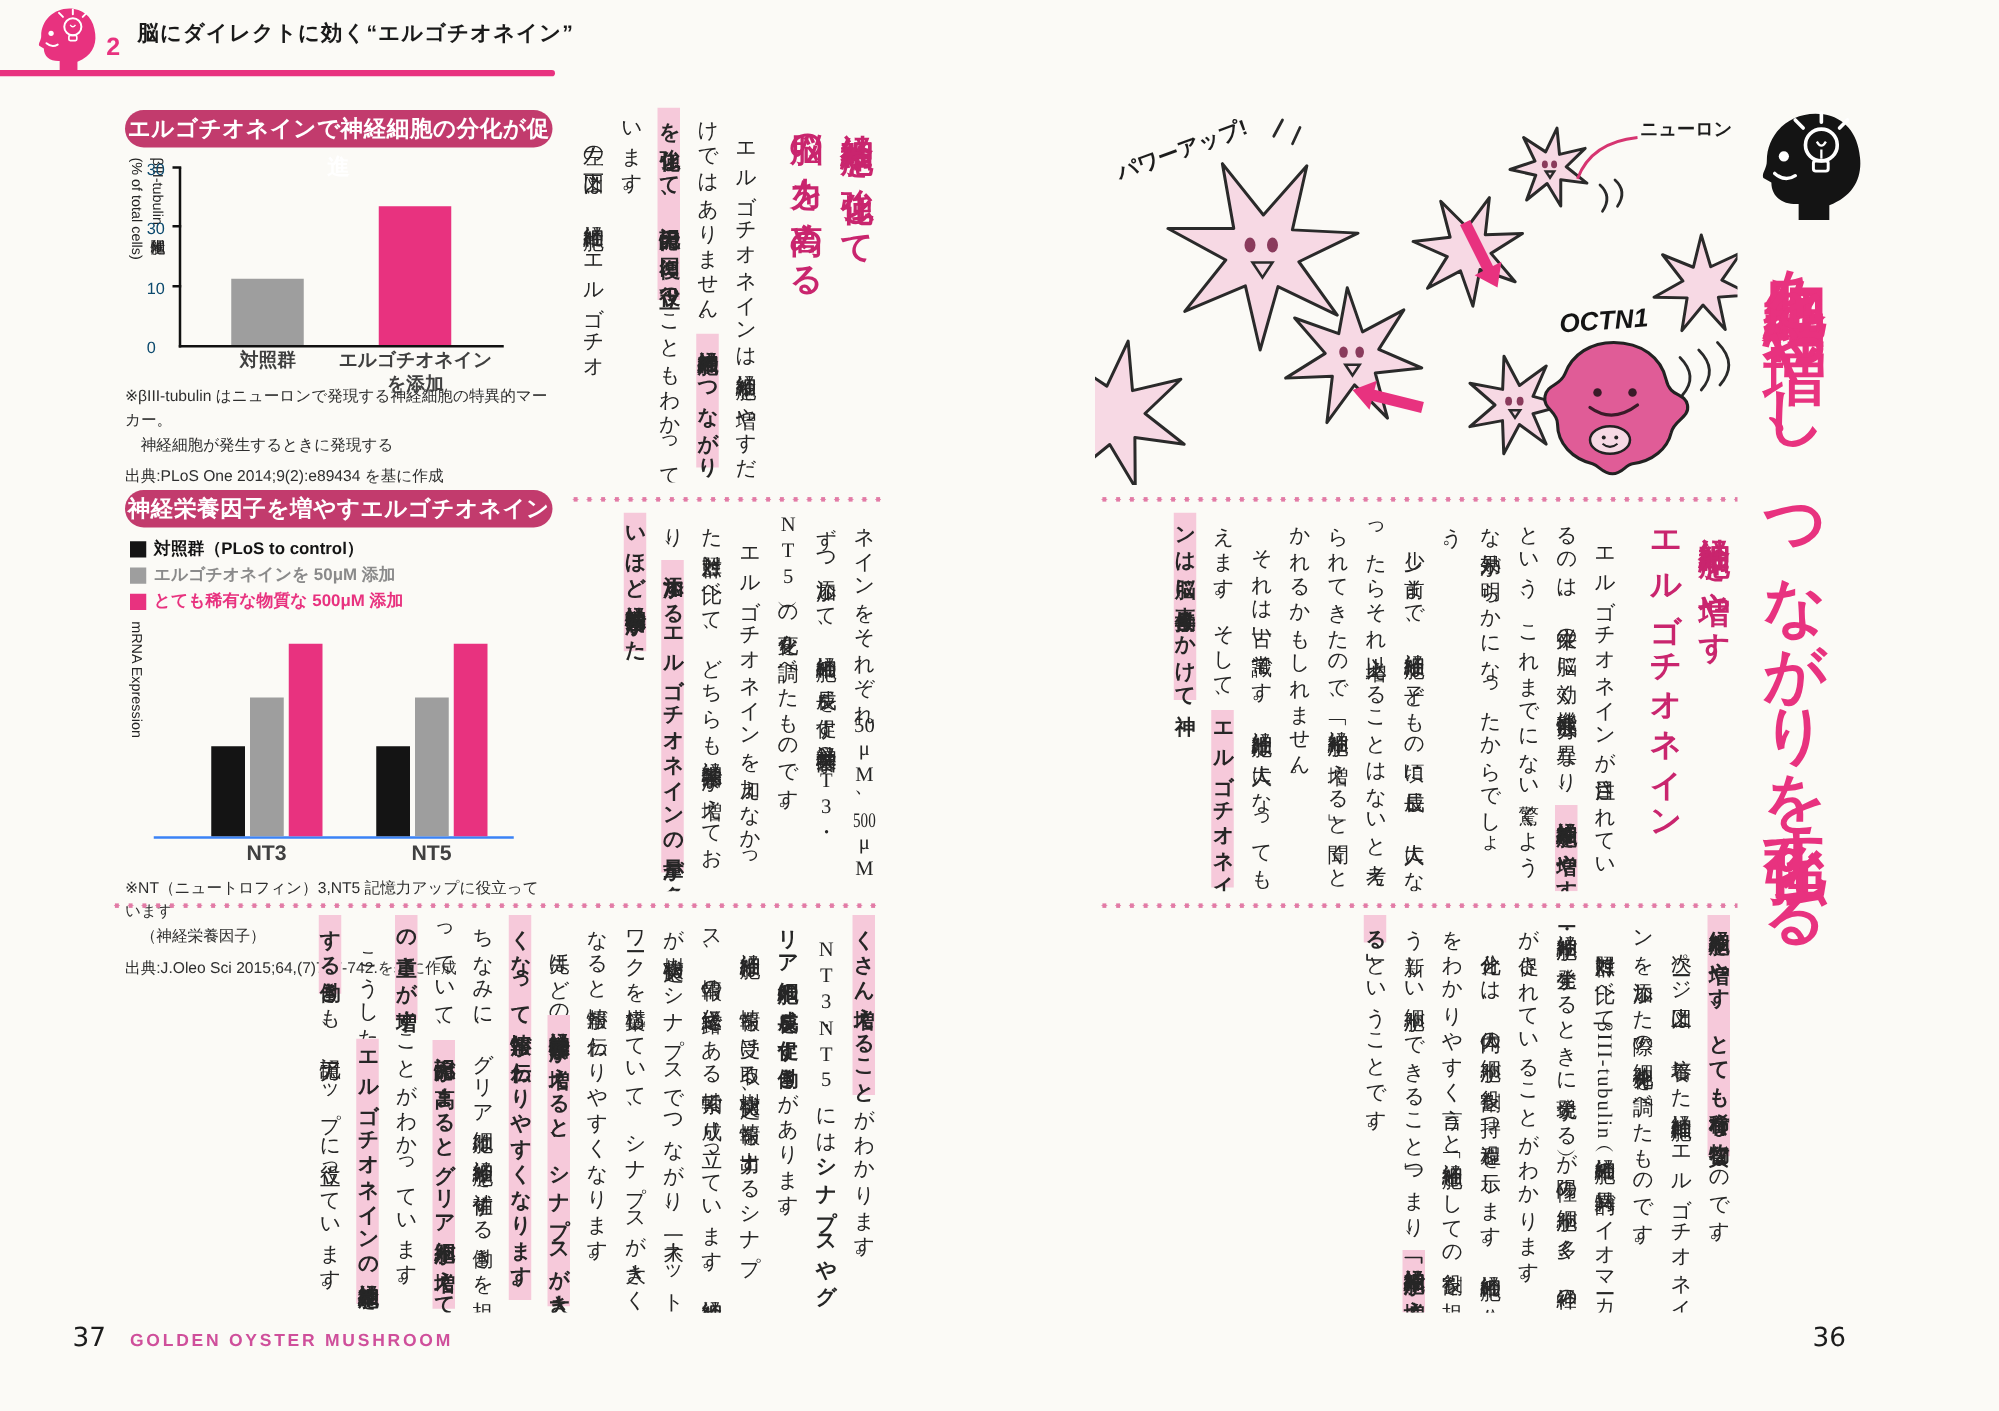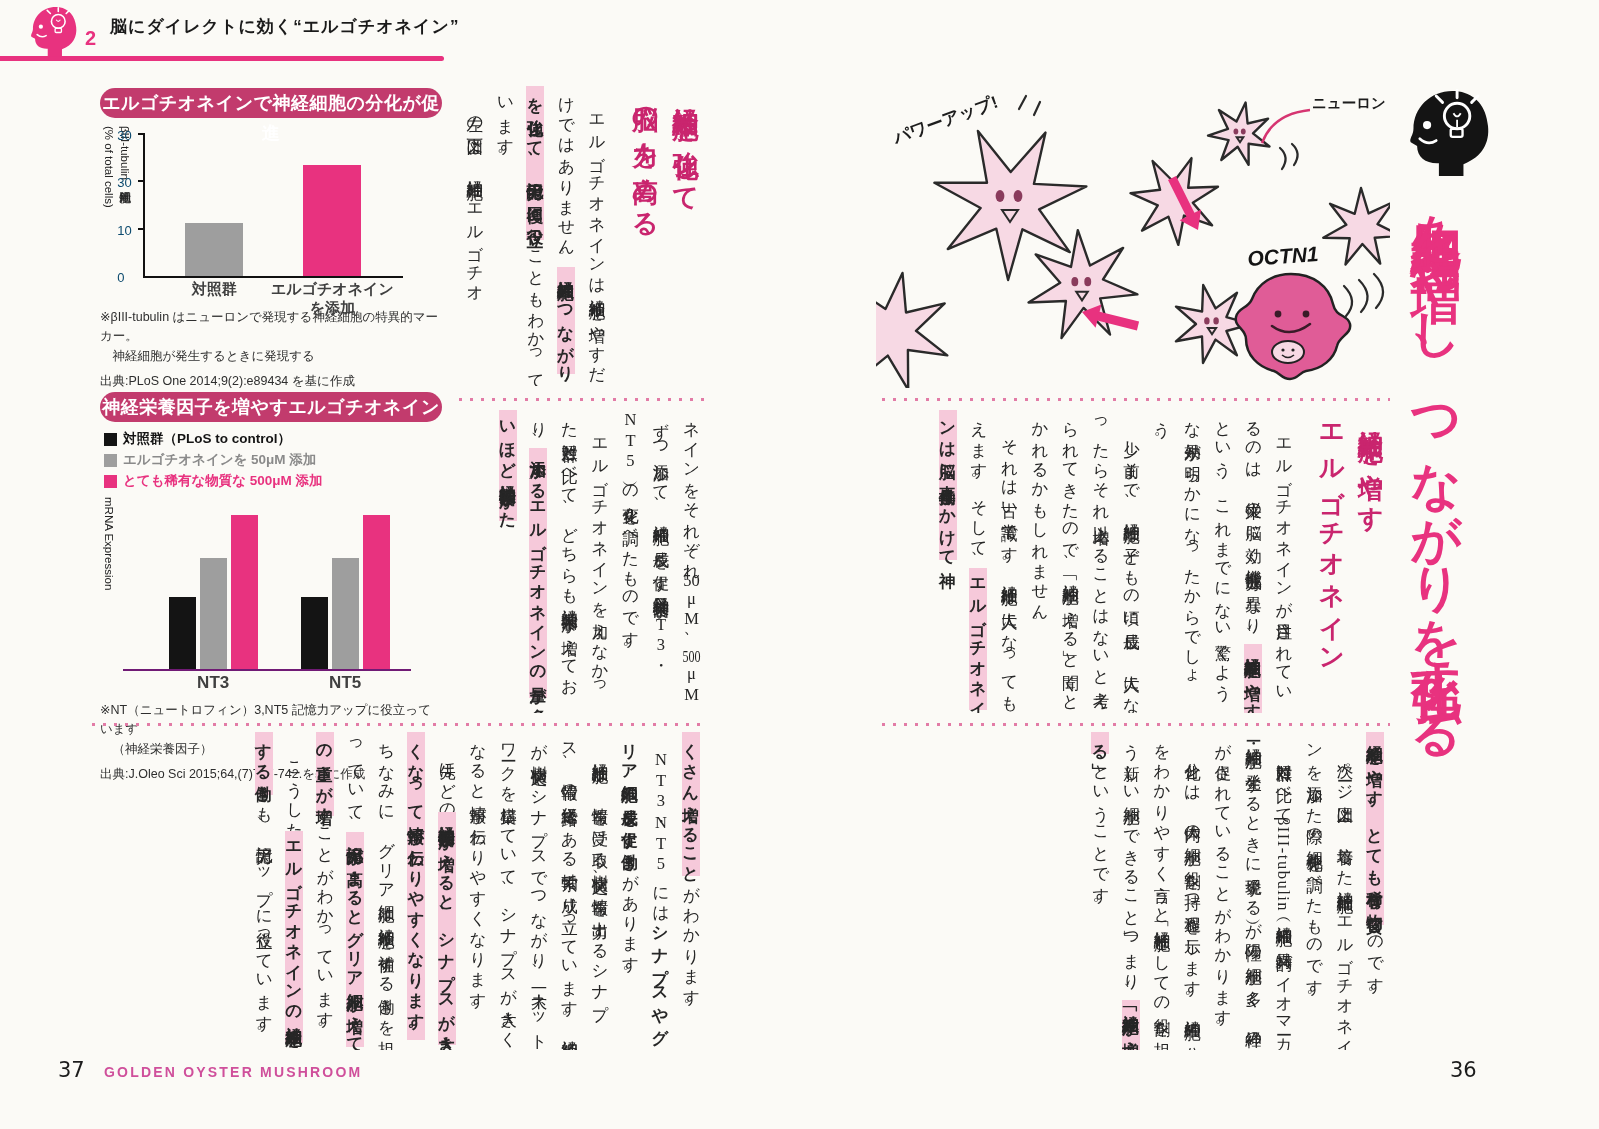--- a/index.html
+++ b/index.html
@@ -21,21 +21,21 @@
   #panel1{top:88px;}
   #panel2{top:392px;}
   .badge{height:30px;line-height:30px;background:#c23b6d;color:#fff;text-align:center;
     border-radius:17px;font-size:18px;font-weight:bold;letter-spacing:0.5px;
     font-family:"Liberation Sans","DejaVu Sans",sans-serif;}
   .c-area{display:flex;margin-top:8px;}
   .ylab{writing-mode:vertical-rl;text-orientation:mixed;font-size:11.5px;line-height:1.45;
     white-space:pre-line;color:#222;font-family:"Liberation Sans","DejaVu Sans",sans-serif;}
   #c1plot{position:relative;width:258px;height:142px;border-left:2px solid #111;
     border-bottom:2px solid #111;margin-left:10px;margin-top:8px;}
-  #c2plot{position:relative;width:288px;height:172px;border-bottom:2px solid #701a75;margin-left:6px;}
+  #c2plot{position:relative;width:288px;height:172px;border-bottom:2px solid #3b82f6;margin-left:6px;}
   .bar{position:absolute;bottom:0;}
   .tickl{position:absolute;left:-28px;width:24px;font-size:13px;
     font-family:"Liberation Sans","DejaVu Sans",sans-serif;color:#0c4a6e;}
   .tickm{position:absolute;left:-7px;width:7px;height:2px;background:#111;}
   .xlab{position:absolute;top:102%;text-align:center;font-weight:bold;font-size:15px;
     white-space:pre-line;line-height:1.3;color:#404040;
     font-family:"Liberation Sans","DejaVu Sans",sans-serif;}
   .note{margin-top:30px;font-size:12.5px;line-height:1.55;white-space:pre-line;color:#2e2e2e;
     font-family:"Liberation Sans","DejaVu Sans",sans-serif;}
   .source{margin-top:7px;font-size:12.5px;color:#2e2e2e;

